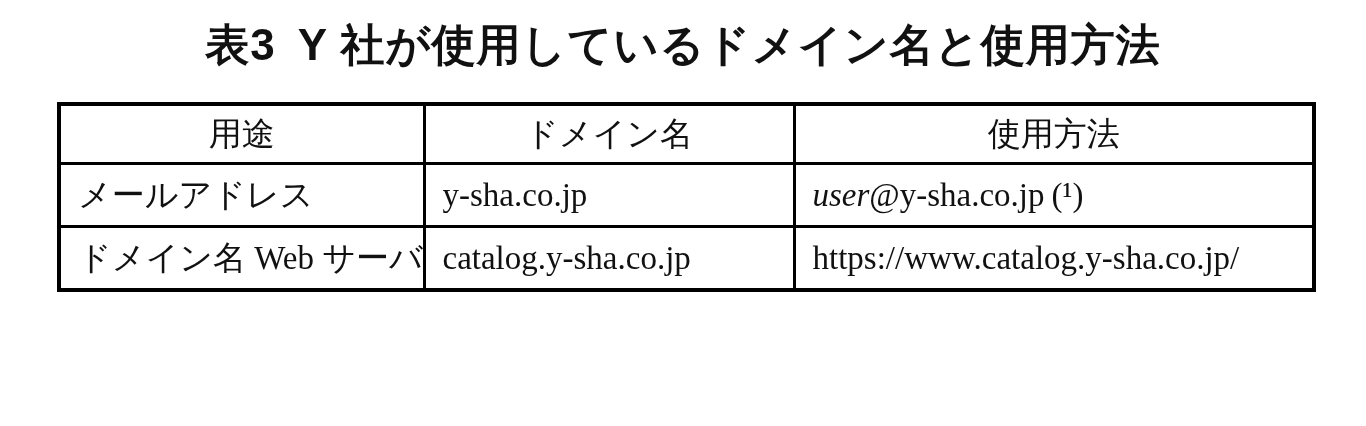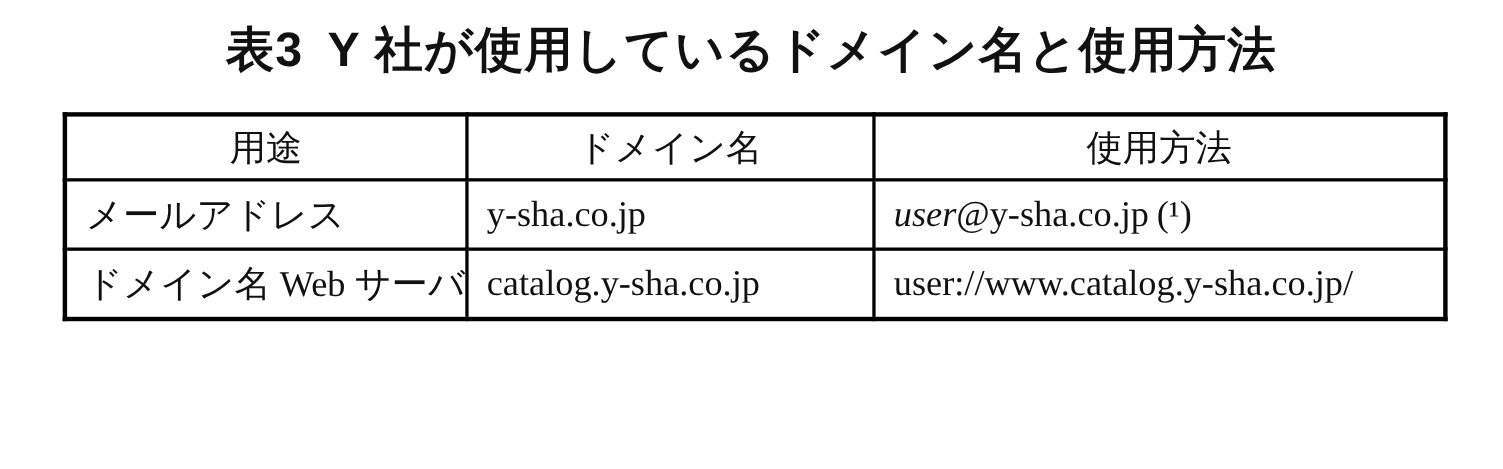--- a/index.html
+++ b/index.html
@@ -102,19 +102,19 @@
     </thead>
     <tbody>
       <tr>
         <td>メールアドレス</td>
         <td>y-sha.co.jp</td>
         <td><span class="italic">user</span><span>@y-sha.co.jp</span><span class="note-ref">(¹)</span></td>
       </tr>
       <tr>
         <td>ドメイン名 Web サーバ</td>
         <td>catalog.y-sha.co.jp</td>
-        <td>user://www.catalog.y-sha.co.jp/</td>
+        <td>https://www.catalog.y-sha.co.jp/</td>
       </tr>
     </tbody>
   </table>
 
 
 </div>
 
 </body></html>

